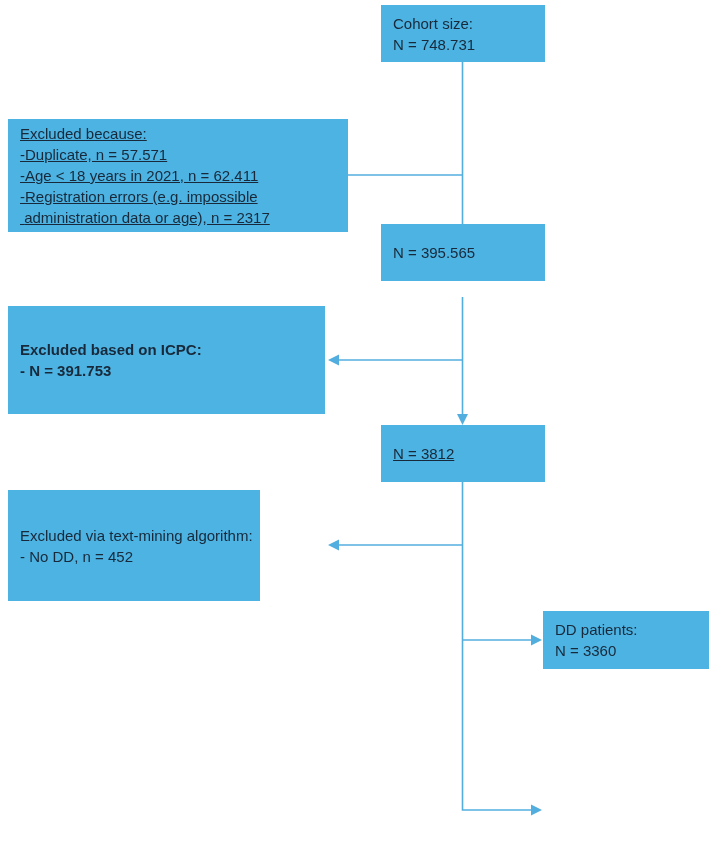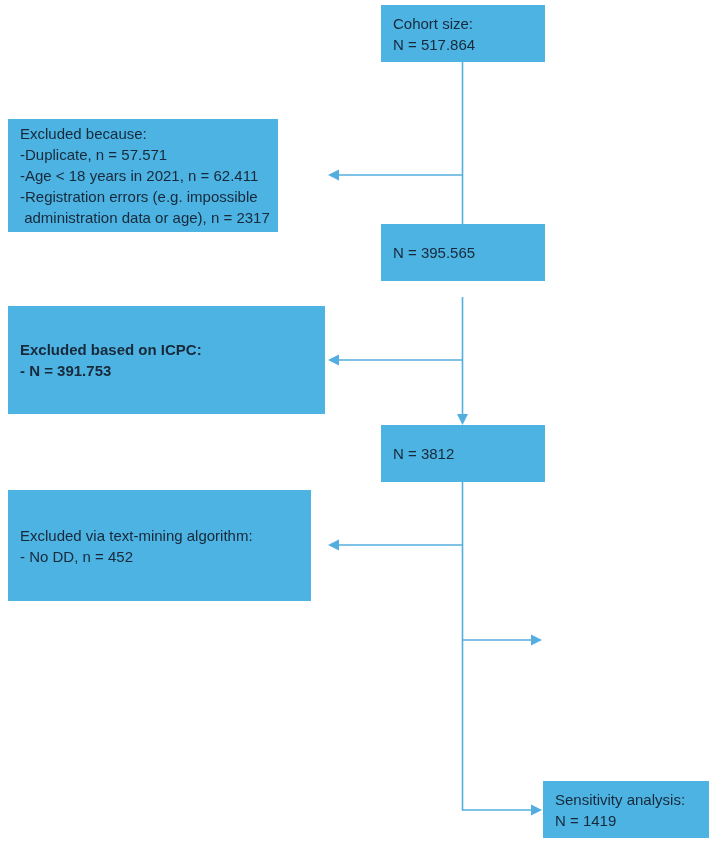--- a/index.html
+++ b/index.html
@@ -41,25 +41,25 @@
     flex-direction: column;
     justify-content: center;
     padding-left: 12px;
     padding-right: 6px;
     font-size: 15px;
     line-height: 21px;
     white-space: pre-wrap;
   }
   
   .box-cohort            { left: 381px; top: 5px;   width: 164px; height: 57px; }
-  .box-excluded-initial  { left: 8px;   top: 119px; width: 270px; height: 113px; }
+  .box-excluded-initial  { left: 8px;   top: 119px; width: 340px; height: 113px; text-decoration: underline; }
   .box-after-initial     { left: 381px; top: 224px; width: 164px; height: 57px; }
   .box-excluded-icpc     { left: 8px;   top: 306px; width: 317px; height: 108px; font-weight: bold; }
-  .box-after-icpc        { left: 381px; top: 425px; width: 164px; height: 57px; }
-  .box-excluded-textmining { left: 8px; top: 490px; width: 303px; height: 111px; }
+  .box-after-icpc        { left: 381px; top: 425px; width: 164px; height: 57px; text-decoration: underline; }
+  .box-excluded-textmining { left: 8px; top: 490px; width: 252px; height: 111px; }
   .box-dd-patients       { left: 543px; top: 611px; width: 166px; height: 58px; }
   .box-sensitivity       { left: 543px; top: 781px; width: 166px; height: 57px; }
 </style>
 </head>
 <body>
 
 <div class="canvas">
 
   <svg class="connector-layer" viewBox="0 0 715 847" xmlns="http://www.w3.org/2000/svg">
 
@@ -93,35 +93,35 @@
       <polygon points="328,545 339,539.5 339,550.5"></polygon>
     </g>
 
     <g>
       <line x1="462.5" y1="640" x2="531" y2="640"></line>
       <polygon points="542,640 531,634.5 531,645.5"></polygon>
     </g>
   </svg>
 
   <div class="flow-box box-cohort">Cohort size:
-N = 517.864</div>
+N = 748.731</div>
 
   <div class="flow-box box-excluded-initial">Excluded because:
 -Duplicate, n = 57.571
 -Age &lt; 18 years in 2021, n = 62.411
 -Registration errors (e.g. impossible
  administration data or age), n = 2317</div>
 
   <div class="flow-box box-after-initial">N = 395.565</div>
 
   <div class="flow-box box-excluded-icpc">Excluded based on ICPC:
 - N = 391.753</div>
 
   <div class="flow-box box-after-icpc">N = 3812</div>
 
   <div class="flow-box box-excluded-textmining">Excluded via text-mining algorithm:
 - No DD, n = 452</div>
 
+  <div class="flow-box box-dd-patients">DD patients:
+N = 3360</div>
 
-  <div class="flow-box box-sensitivity">Sensitivity analysis:
-N = 1419</div>
 
 </div>
 
 </body></html>

